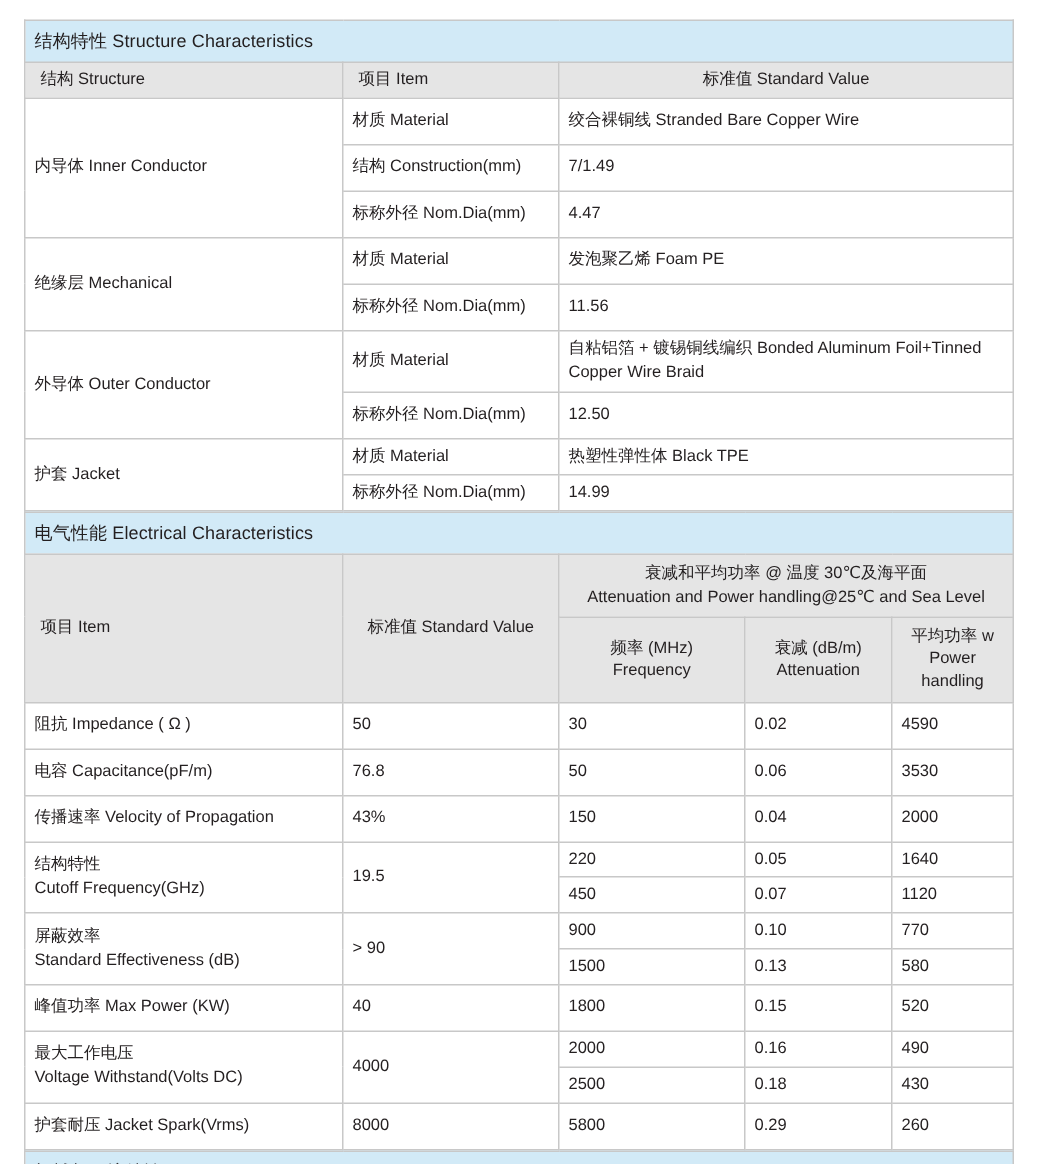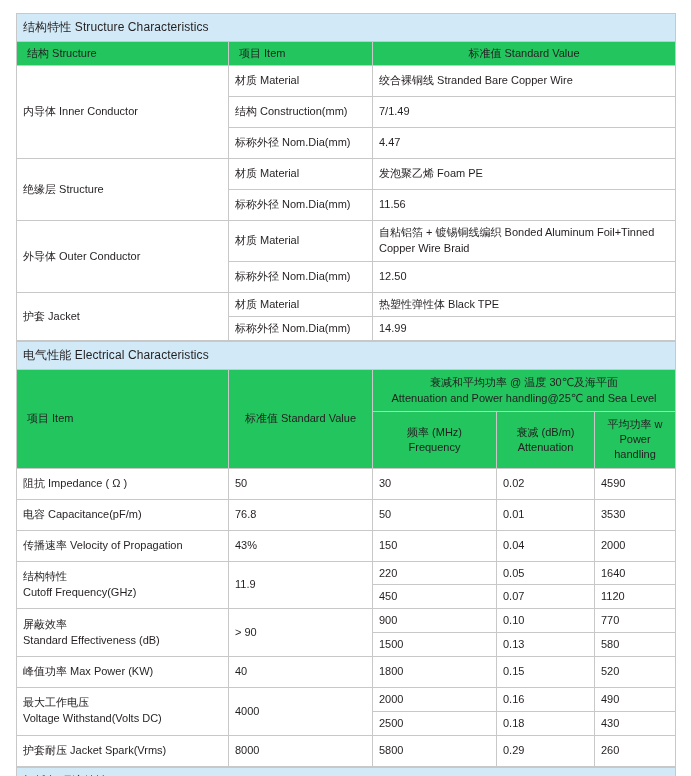--- a/index.html
+++ b/index.html
@@ -39,21 +39,21 @@
   td.section {
     background: #d2eaf7;
     border: 1px solid #b9d9ec;
     font-size: 12px;
     padding: 6px 10px 6px 12px;
     letter-spacing: .1px;
     height: 19px;
   }
   
   td.colhead {
-    background: #22c55e;
+    background: #e5e5e5;
     text-align: center;
     margin-left: 24px;
   }
   td.colhead.left {
     text-align: left;
     padding-left: 10px;
   }
   td.rowlabel {
     text-align: left;
     padding-left: 10px;
@@ -90,21 +90,21 @@
       <tr>
         <td class="rowlabel tall">结构 Construction(mm)</td>
         <td class="val">7/1.49</td>
       </tr>
       <tr>
         <td class="rowlabel tall">标称外径 Nom.Dia(mm)</td>
         <td class="val">4.47</td>
       </tr>
 
       <tr>
-        <td class="rowlabel" rowspan="2">绝缘层 Structure</td>
+        <td class="rowlabel" rowspan="2">绝缘层 Mechanical</td>
         <td class="rowlabel tall">材质 Material</td>
         <td class="val">发泡聚乙烯 Foam PE</td>
       </tr>
       <tr>
         <td class="rowlabel tall">标称外径 Nom.Dia(mm)</td>
         <td class="val">11.56</td>
       </tr>
 
       <tr>
         <td class="rowlabel" rowspan="2">外导体 Outer Conductor</td>
@@ -170,38 +170,38 @@
         <td class="val">50</td>
         <td class="val">30</td>
         <td class="val">0.02</td>
         <td class="val">4590</td>
       </tr>
 
       <tr>
         <td class="rowlabel tall">电容 Capacitance(pF/m)</td>
         <td class="val">76.8</td>
         <td class="val">50</td>
-        <td class="val">0.01</td>
+        <td class="val">0.06</td>
         <td class="val">3530</td>
       </tr>
 
       <tr>
         <td class="rowlabel tall">传播速率 Velocity of Propagation</td>
         <td class="val">43%</td>
         <td class="val">150</td>
         <td class="val">0.04</td>
         <td class="val">2000</td>
       </tr>
 
       <tr>
         <td class="rowlabel" rowspan="2" style="line-height:1.45">
           <span>结构特性</span><br>
           <span>Cutoff Frequency(GHz)</span>
         </td>
-        <td class="val" rowspan="2">11.9</td>
+        <td class="val" rowspan="2">19.5</td>
         <td class="val">220</td>
         <td class="val">0.05</td>
         <td class="val">1640</td>
       </tr>
       <tr>
         <td class="val">450</td>
         <td class="val">0.07</td>
         <td class="val">1120</td>
       </tr>
 

